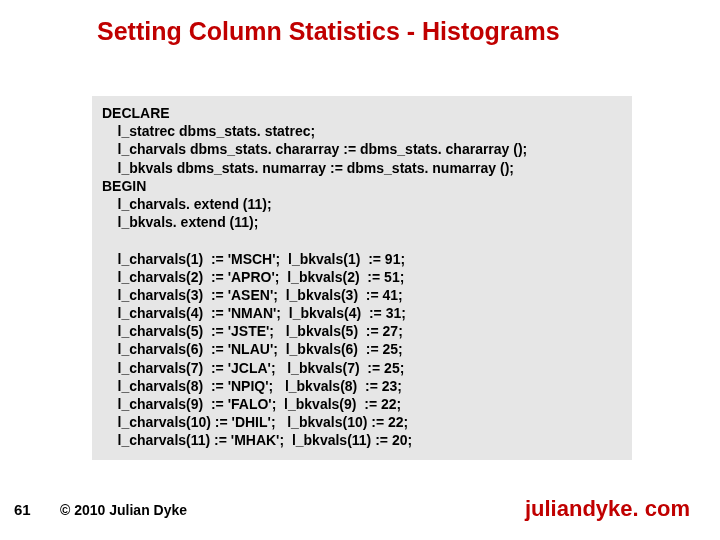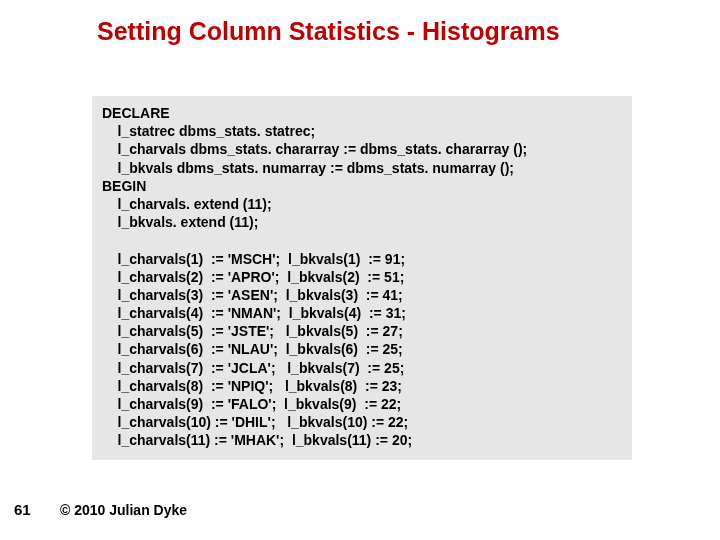--- a/index.html
+++ b/index.html
@@ -91,14 +91,15 @@
     l_charvals(5)  := 'JSTE';   l_bkvals(5)  := 27;
     l_charvals(6)  := 'NLAU';  l_bkvals(6)  := 25;
     l_charvals(7)  := 'JCLA';   l_bkvals(7)  := 25;
     l_charvals(8)  := 'NPIQ';   l_bkvals(8)  := 23;
     l_charvals(9)  := 'FALO';  l_bkvals(9)  := 22;
     l_charvals(10) := 'DHIL';   l_bkvals(10) := 22;
     l_charvals(11) := 'MHAK';  l_bkvals(11) := 20;</div>
 
   <div class="page-num">61</div>
   <div class="copyright">© 2010 Julian Dyke</div>
+  <div class="site">juliandyke. com</div>
 
 </div>
 
 </body></html>

